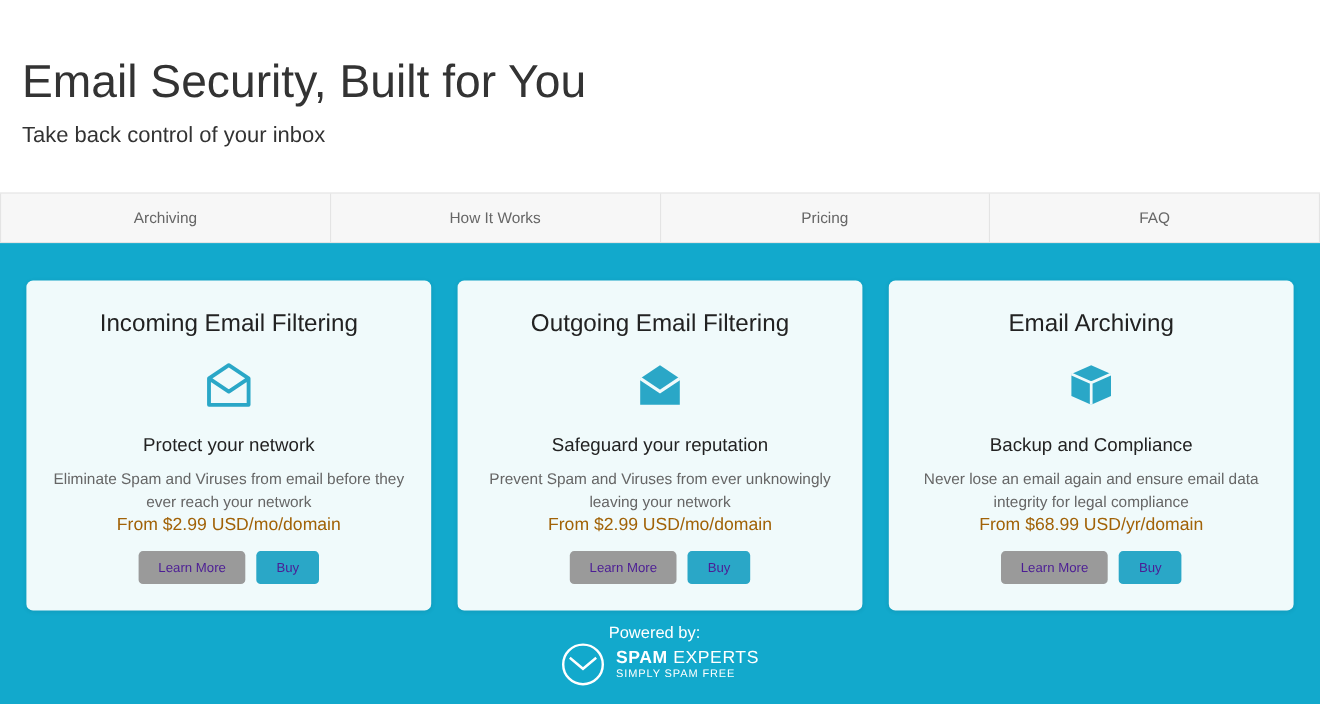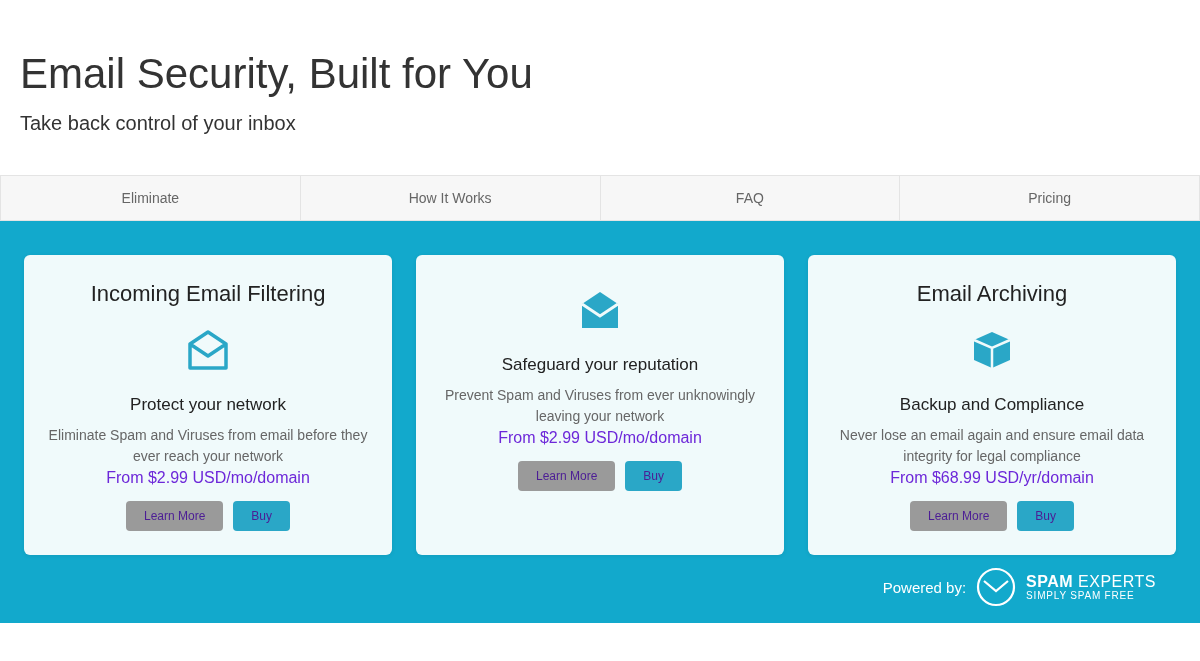--- a/index.html
+++ b/index.html
@@ -47,61 +47,62 @@
       max-width: 370px;
       padding: 26px 22px 24px;
       text-align: center;
       box-shadow: 0 1px 4px rgba(0,0,0,0.08);
     }
     .card h2 { font-size: 22px; font-weight: 400; color: #222; margin-bottom: 14px; }
     .card .icon-wrap { height: 58px; display: flex; align-items: center; justify-content: center; margin-bottom: 16px; }
     .card .icon-wrap svg { width: 48px; height: 48px; }
     .card h3 { font-size: 17px; font-weight: 400; color: #222; margin-bottom: 10px; }
     .card p.desc { font-size: 14px; color: #666; line-height: 1.5; margin-bottom: 2px; }
-    .card .price { color: #6d28d9; font-size: 16px; margin-bottom: 14px; }
+    .card .price { color: #a16207; font-size: 16px; margin-bottom: 14px; }
     .card .btns { display: flex; gap: 10px; justify-content: center; }
     .btn {
       display: inline-block;
       padding: 8px 18px;
       border-radius: 4px;
       font-size: 12px;
       color: #4c1d95;
       border: none;
       cursor: pointer;
     }
     .btn-learn { background: #9a9a9a; }
     .btn-buy { background: #2aa7c7; }
 
     .footer {
       display: flex;
       justify-content: flex-end;
       align-items: center;
       padding: 12px 20px 2px;
       color: #fff;
+      flex-direction: column;
     }
     .footer .pb { font-size: 15px; margin-right: 10px; }
     .footer .logo { display: flex; align-items: center; gap: 10px; }
     .footer .logo-text { display: flex; flex-direction: column; line-height: 1.1; }
     .footer .logo-text .brand { font-size: 16px; letter-spacing: 0.5px; }
     .footer .logo-text .brand strong { font-weight: 700; }
     .footer .logo-text .tag { font-size: 10px; letter-spacing: 0.8px; }
   </style>
 </head>
 <body>
 
 <div class="hero">
   <h1>Email Security, Built for You</h1>
   <p>Take back control of your inbox</p>
 </div>
 
 <div class="tabs">
-  <div class="tab">Eliminate</div>
+  <div class="tab">Archiving</div>
   <div class="tab">How It Works</div>
+  <div class="tab">Pricing</div>
   <div class="tab">FAQ</div>
-  <div class="tab">Pricing</div>
 </div>
 
 <div class="content">
   <div class="cards">
 
     <div class="card">
       <h2>Incoming Email Filtering</h2>
       <div class="icon-wrap">
         <svg viewBox="0 0 48 48">
           <path d="M24 6 L42 18 L42 42 L6 42 L6 18 Z M6 18 L24 30 L42 18" fill="none" stroke="#2aa7c7" stroke-width="3.5" stroke-linejoin="round"></path>
@@ -110,20 +111,21 @@
       <h3>Protect your network</h3>
       <p class="desc">Eliminate Spam and Viruses from email before they ever reach your network</p>
       <div class="price">From $2.99 USD/mo/domain</div>
       <div class="btns">
         <button class="btn btn-learn">Learn More</button>
         <button class="btn btn-buy">Buy</button>
       </div>
     </div>
 
     <div class="card">
+      <h2>Outgoing Email Filtering</h2>
       <div class="icon-wrap">
         <svg viewBox="0 0 48 48">
           <path d="M24 6 L42 18 L42 42 L6 42 L6 18 Z" fill="#2aa7c7"></path>
           <path d="M6 18 L24 30 L42 18" fill="none" stroke="#f0fafb" stroke-width="3"></path>
         </svg>
       </div>
       <h3>Safeguard your reputation</h3>
       <p class="desc">Prevent Spam and Viruses from ever unknowingly leaving your network</p>
       <div class="price">From $2.99 USD/mo/domain</div>
       <div class="btns">

